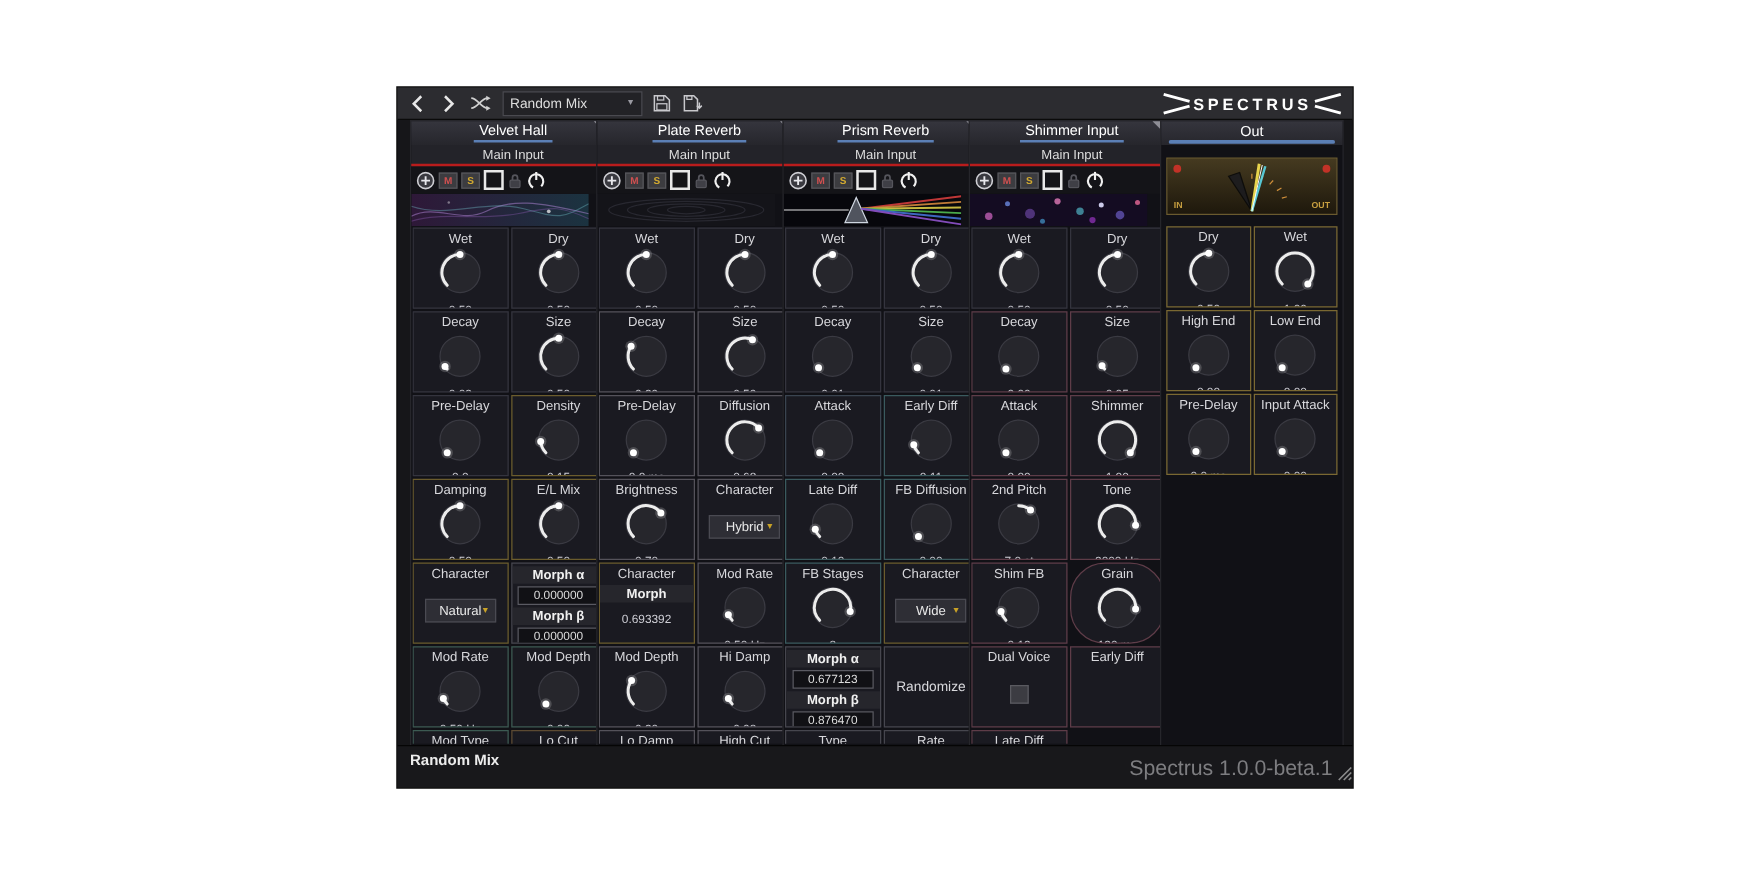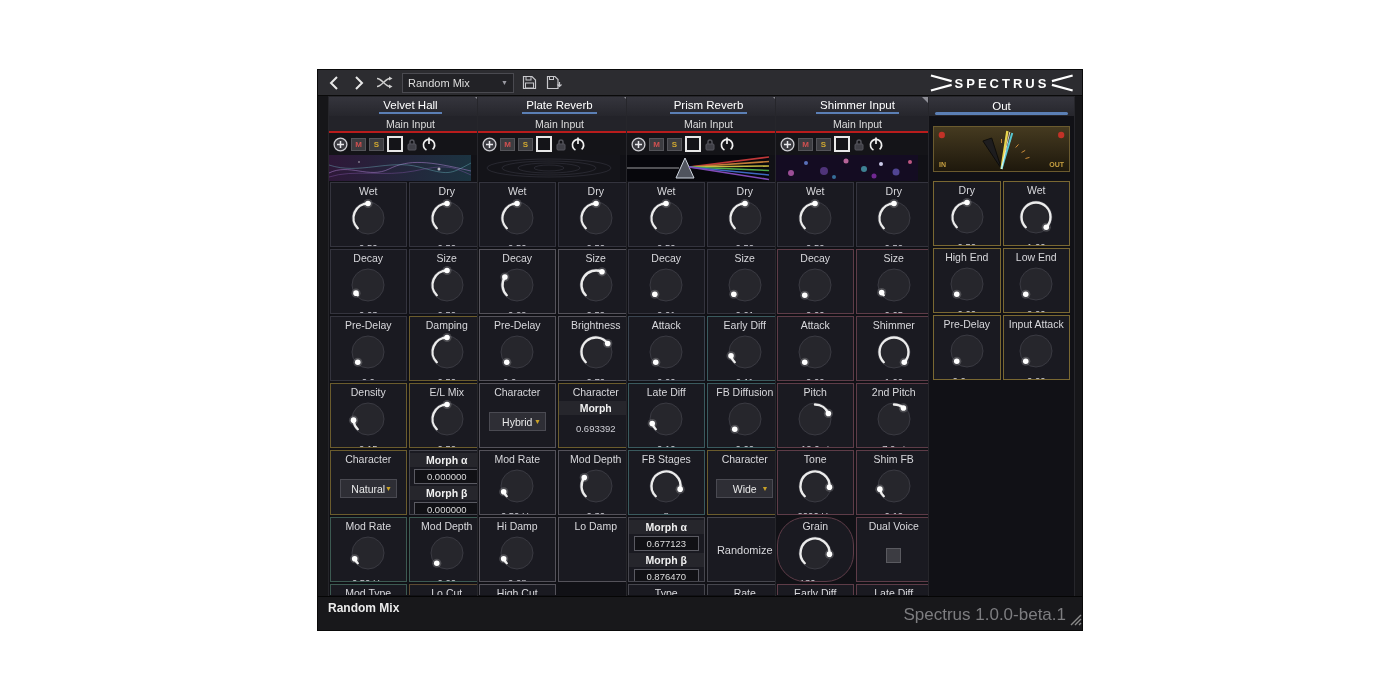--- a/index.html
+++ b/index.html
@@ -219,38 +219,38 @@
             <div class="cell" style="border-color: rgb(52, 52, 62);">
               <div class="cell-label">Pre-Delay</div>
       <div class="knob"><svg width="40" height="40" viewBox="0 0 40 40">
                   <circle class="kbody" cx="20" cy="20" r="16"></circle>
                   <circle class="kglow" cx="9.75" cy="30.25" r="4.6"></circle>
                   <circle class="kdot" cx="9.75" cy="30.25" r="2.8"></circle>
                 </svg></div>
       <div class="cell-value">0.0</div>
             </div>
             <div class="cell" style="border-color: rgb(107, 92, 45);">
-              <div class="cell-label">Damping</div>
-      <div class="knob"><svg width="40" height="40" viewBox="0 0 40 40">
-                  <circle class="kbody" cx="20" cy="20" r="16"></circle>
-                  <path class="karc" d="M 9.75 30.25 A 14.5 14.5 0 0 1 20.00 5.50"></path>
-                  <circle class="kglow" cx="20.00" cy="5.50" r="4.6"></circle>
-                  <circle class="kdot" cx="20.00" cy="5.50" r="2.8"></circle>
-                </svg></div>
-      <div class="cell-value">0.50</div>
-            </div>
-            <div class="cell" style="border-color: rgb(107, 92, 45);">
               <div class="cell-label">Density</div>
       <div class="knob"><svg width="40" height="40" viewBox="0 0 40 40">
                   <circle class="kbody" cx="20" cy="20" r="16"></circle>
                   <path class="karc" d="M 9.75 30.25 A 14.5 14.5 0 0 1 5.54 21.14"></path>
                   <circle class="kglow" cx="5.54" cy="21.14" r="4.6"></circle>
                   <circle class="kdot" cx="5.54" cy="21.14" r="2.8"></circle>
                 </svg></div>
       <div class="cell-value">0.15</div>
+            </div>
+            <div class="cell" style="border-color: rgb(107, 92, 45);">
+              <div class="cell-label">Damping</div>
+      <div class="knob"><svg width="40" height="40" viewBox="0 0 40 40">
+                  <circle class="kbody" cx="20" cy="20" r="16"></circle>
+                  <path class="karc" d="M 9.75 30.25 A 14.5 14.5 0 0 1 20.00 5.50"></path>
+                  <circle class="kglow" cx="20.00" cy="5.50" r="4.6"></circle>
+                  <circle class="kdot" cx="20.00" cy="5.50" r="2.8"></circle>
+                </svg></div>
+      <div class="cell-value">0.50</div>
             </div>
             <div class="cell" style="border-color: rgb(107, 92, 45);">
               <div class="cell-label">E/L Mix</div>
       <div class="knob"><svg width="40" height="40" viewBox="0 0 40 40">
                   <circle class="kbody" cx="20" cy="20" r="16"></circle>
                   <path class="karc" d="M 9.75 30.25 A 14.5 14.5 0 0 1 20.00 5.50"></path>
                   <circle class="kglow" cx="20.00" cy="5.50" r="4.6"></circle>
                   <circle class="kdot" cx="20.00" cy="5.50" r="2.8"></circle>
                 </svg></div>
       <div class="cell-value">0.50</div>
@@ -381,20 +381,30 @@
             <div class="cell" style="border-color: rgb(84, 82, 90);">
               <div class="cell-label">Pre-Delay</div>
       <div class="knob"><svg width="40" height="40" viewBox="0 0 40 40">
                   <circle class="kbody" cx="20" cy="20" r="16"></circle>
                   <circle class="kglow" cx="9.75" cy="30.25" r="4.6"></circle>
                   <circle class="kdot" cx="9.75" cy="30.25" r="2.8"></circle>
                 </svg></div>
       <div class="cell-value">0.0 ms</div>
             </div>
             <div class="cell" style="border-color: rgb(84, 82, 90);">
+              <div class="cell-label">Diffusion</div>
+      <div class="knob"><svg width="40" height="40" viewBox="0 0 40 40">
+                  <circle class="kbody" cx="20" cy="20" r="16"></circle>
+                  <path class="karc" d="M 9.75 30.25 A 14.5 14.5 0 1 1 30.88 10.41"></path>
+                  <circle class="kglow" cx="30.88" cy="10.41" r="4.6"></circle>
+                  <circle class="kdot" cx="30.88" cy="10.41" r="2.8"></circle>
+                </svg></div>
+      <div class="cell-value">0.68</div>
+            </div>
+            <div class="cell" style="border-color: rgb(84, 82, 90);">
               <div class="cell-label">Brightness</div>
       <div class="knob"><svg width="40" height="40" viewBox="0 0 40 40">
                   <circle class="kbody" cx="20" cy="20" r="16"></circle>
                   <path class="karc" d="M 9.75 30.25 A 14.5 14.5 0 1 1 31.73 11.48"></path>
                   <circle class="kglow" cx="31.73" cy="11.48" r="4.6"></circle>
                   <circle class="kdot" cx="31.73" cy="11.48" r="2.8"></circle>
                 </svg></div>
       <div class="cell-value">0.70</div>
             </div>
             <div class="cell" style="border-color: rgb(84, 82, 90);">
@@ -709,30 +719,20 @@
             </div>
             <div class="cell" style="border-color: rgb(94, 60, 72);">
               <div class="cell-label">Shimmer</div>
       <div class="knob"><svg width="40" height="40" viewBox="0 0 40 40">
                   <circle class="kbody" cx="20" cy="20" r="16"></circle>
                   <path class="karc" d="M 9.75 30.25 A 14.5 14.5 0 1 1 30.25 30.25"></path>
                   <circle class="kglow" cx="30.25" cy="30.25" r="4.6"></circle>
                   <circle class="kdot" cx="30.25" cy="30.25" r="2.8"></circle>
                 </svg></div>
       <div class="cell-value">1.00</div>
-            </div>
-            <div class="cell" style="border-color: rgb(94, 60, 72);">
-              <div class="cell-label">Pitch</div>
-      <div class="knob"><svg width="40" height="40" viewBox="0 0 40 40">
-                  <circle class="kbody" cx="20" cy="20" r="16"></circle>
-                  <path class="karc" d="M 20.00 5.50 A 14.5 14.5 0 0 1 33.40 14.45"></path>
-                  <circle class="kglow" cx="33.40" cy="14.45" r="4.6"></circle>
-                  <circle class="kdot" cx="33.40" cy="14.45" r="2.8"></circle>
-                </svg></div>
-      <div class="cell-value">12.0 st</div>
             </div>
             <div class="cell" style="border-color: rgb(94, 60, 72);">
               <div class="cell-label">2nd Pitch</div>
       <div class="knob"><svg width="40" height="40" viewBox="0 0 40 40">
                   <circle class="kbody" cx="20" cy="20" r="16"></circle>
                   <path class="karc" d="M 20.00 5.50 A 14.5 14.5 0 0 1 29.42 8.97"></path>
                   <circle class="kglow" cx="29.42" cy="8.97" r="4.6"></circle>
                   <circle class="kdot" cx="29.42" cy="8.97" r="2.8"></circle>
                 </svg></div>
       <div class="cell-value">7.0 st</div>

